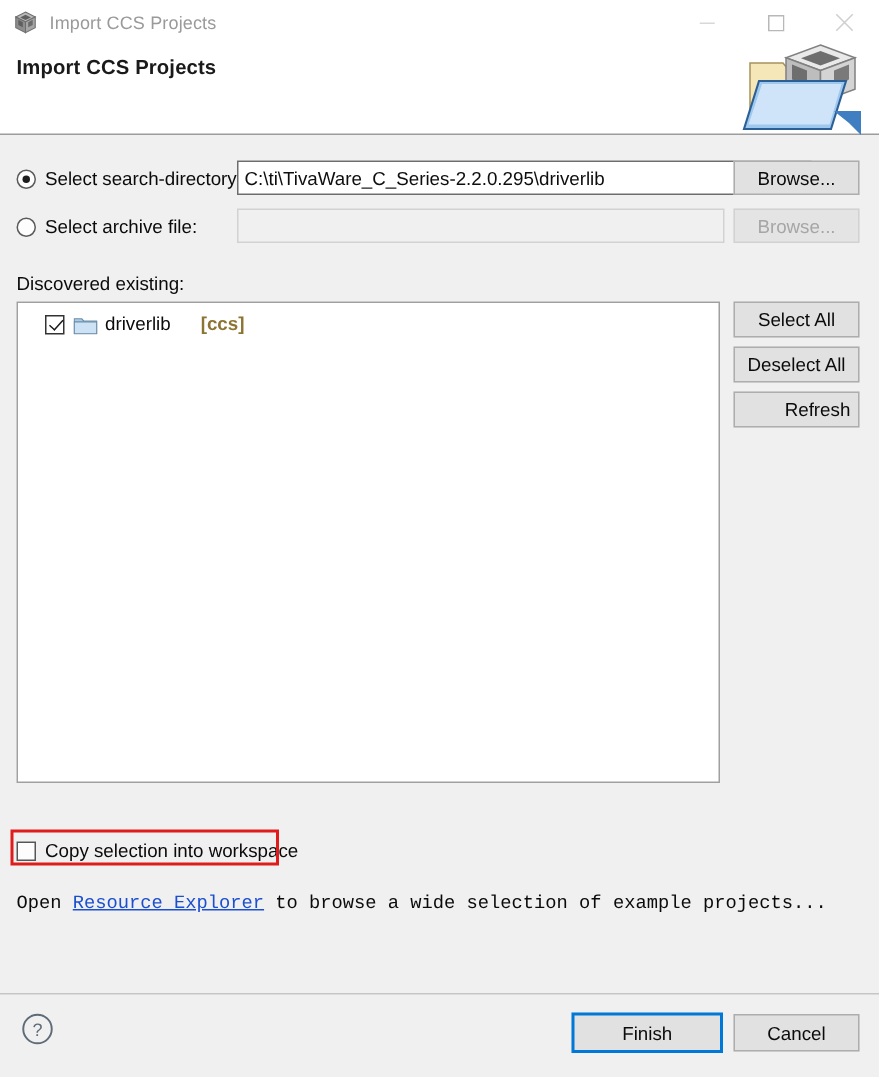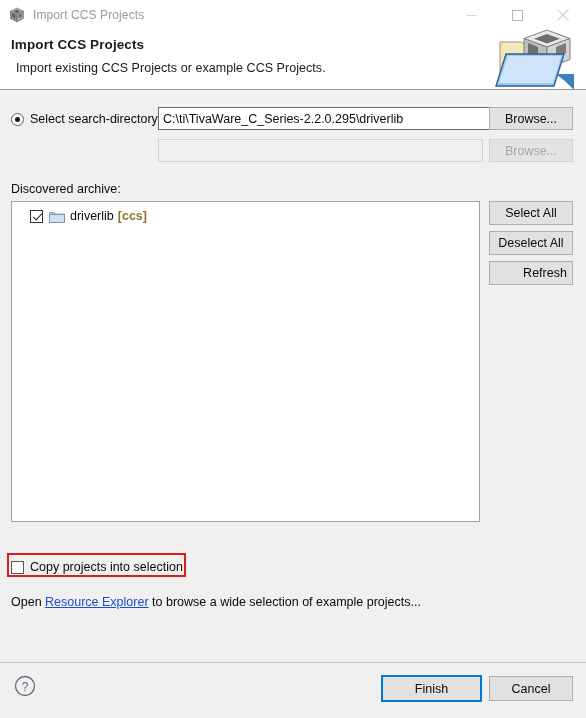--- a/index.html
+++ b/index.html
@@ -193,21 +193,21 @@
     border: solid #1a1a1a;
     border-width: 0 1.6px 1.6px 0;
     transform: rotate(42deg);
   }
   .folder-ico {
     width: 16px; height: 13px;
     margin-right: 5px;
     position: relative;
     flex: 0 0 16px;
   }
-  .proj-name { margin-right: 4px; }
+  .proj-name { margin-right: 20px; }
   .proj-tag { color: #8d7433; font-weight: bold; }
 
   
   .cb-row {
     position: absolute;
     display: flex;
     align-items: center;
     font-size: 12.5px;
     color: #0a0a0a;
   }
@@ -282,21 +282,20 @@
         <svg width="12" height="12" viewBox="0 0 12 12">
           <line x1="0.5" y1="0.5" x2="11.5" y2="11.5" stroke="#cfcfcf" stroke-width="1.1"></line>
           <line x1="11.5" y1="0.5" x2="0.5" y2="11.5" stroke="#cfcfcf" stroke-width="1.1"></line>
         </svg>
       </div>
     </div>
   </div>
 
   <div id="header">
     <div id="header-title">Import CCS Projects</div>
-    <div id="header-desc">Import existing CCS Projects or example CCS Projects.</div>
     <div id="header-graphic">
       <svg width="86" height="66" viewBox="0 0 86 66">
 
         <path d="M8 16 L30 16 L34 21 L60 21 L60 47 L8 47 Z" fill="#f6e7b8" stroke="#a8925c" stroke-width="1"></path>
 
         <polygon points="55,6 79,14 79,34 55,42 31,34 31,14" fill="none"></polygon>
         <polygon points="55,4 78,12.5 55,21 32,12.5" fill="#e9e9e9" stroke="#808080" stroke-width="1"></polygon>
         <polygon points="32,12.5 55,21 55,42 32,33.5" fill="#bdbdbd" stroke="#808080" stroke-width="1"></polygon>
         <polygon points="78,12.5 55,21 55,42 78,33.5" fill="#d4d4d4" stroke="#808080" stroke-width="1"></polygon>
         <polygon points="55,8 68,12.8 55,17.6 42,12.8" fill="#6e6e6e"></polygon>
@@ -313,24 +312,28 @@
 
   <div id="body">
 
     <div class="radio-wrap" style="left:11px; top:22px;">
       <span class="radio-dot checked"></span>
       <span>Select search-directory:</span>
     </div>
     <input class="textfield" style="left: 158px; top: 17px; width: 383px; height: 23px;" value="C:\ti\TivaWare_C_Series-2.2.0.295\driverlib">
     <div class="btn" style="left:489px; top:17px; width:84px; height:23px;">Browse...</div>
 
+    <div class="radio-wrap" style="left:11px; top:54px;">
+      <span class="radio-dot"></span>
+      <span>Select archive file:</span>
+    </div>
     <input class="textfield disabled" style="left: 158px; top: 49px; width: 325px; height: 23px;" disabled="" value="">
     <div class="btn disabled" style="left:489px; top:49px; width:84px; height:23px;">Browse...</div>
 
-    <div class="label" style="left:11px; top:92px;">Discovered archive:</div>
+    <div class="label" style="left:11px; top:92px;">Discovered existing:</div>
 
     <div id="listbox" style="left:11px; top:111px; width:469px; height:321px;">
       <div class="tree-item">
         <span class="chk checked"></span>
         <span class="folder-ico">
           <svg width="16" height="13" viewBox="0 0 16 13">
             <path d="M0.5 2.5 L5.5 2.5 L6.8 4 L15.5 4 L15.5 12.5 L0.5 12.5 Z" fill="#a8cbe8" stroke="#6e8ea8" stroke-width="0.8"></path>
             <path d="M0.5 4.6 L15.5 4.6 L15.5 12.5 L0.5 12.5 Z" fill="#cde3f5" stroke="#6e8ea8" stroke-width="0.8"></path>
           </svg>
         </span>
@@ -339,26 +342,26 @@
       </div>
     </div>
 
     <div class="btn" style="left:489px; top:141px; width:84px; height:24px;">Deselect All</div>
     <div class="btn" style="left:489px; top:111px; width:84px; height:24px;">Select All</div>
     <div class="btn" style="left:489px; top:171px; width:84px; height:24px;padding-left:28px;">Refresh</div>
 
 
     <div class="cb-row" style="left:11px; top:470px;">
       <span class="cb-box"></span>
-      <span>Copy projects into selection</span>
+      <span>Copy selection into workspace</span>
     </div>
 
     <div id="highlight-box" style="left:7px; top:463px; width:179px; height:24px;"></div>
 
-    <div id="link-line" style="left:11px; top:505px;">
+    <div id="link-line" style="left:11px; top:505px;font-family:Liberation Mono, monospace;">
       <span>Open </span><a href="#">Resource Explorer</a><span> to browse a wide selection of example projects...</span>
     </div>
 
   </div>
 
   <div id="footer">
     <div id="help-icon">
       <svg width="22" height="22" viewBox="0 0 22 22">
         <circle cx="11" cy="11" r="9.5" fill="none" stroke="#5f6b78" stroke-width="1.3"></circle>
         <text x="11" y="15.6" font-family="Liberation Sans, sans-serif" font-size="12" fill="#5f6b78" text-anchor="middle">?</text>

